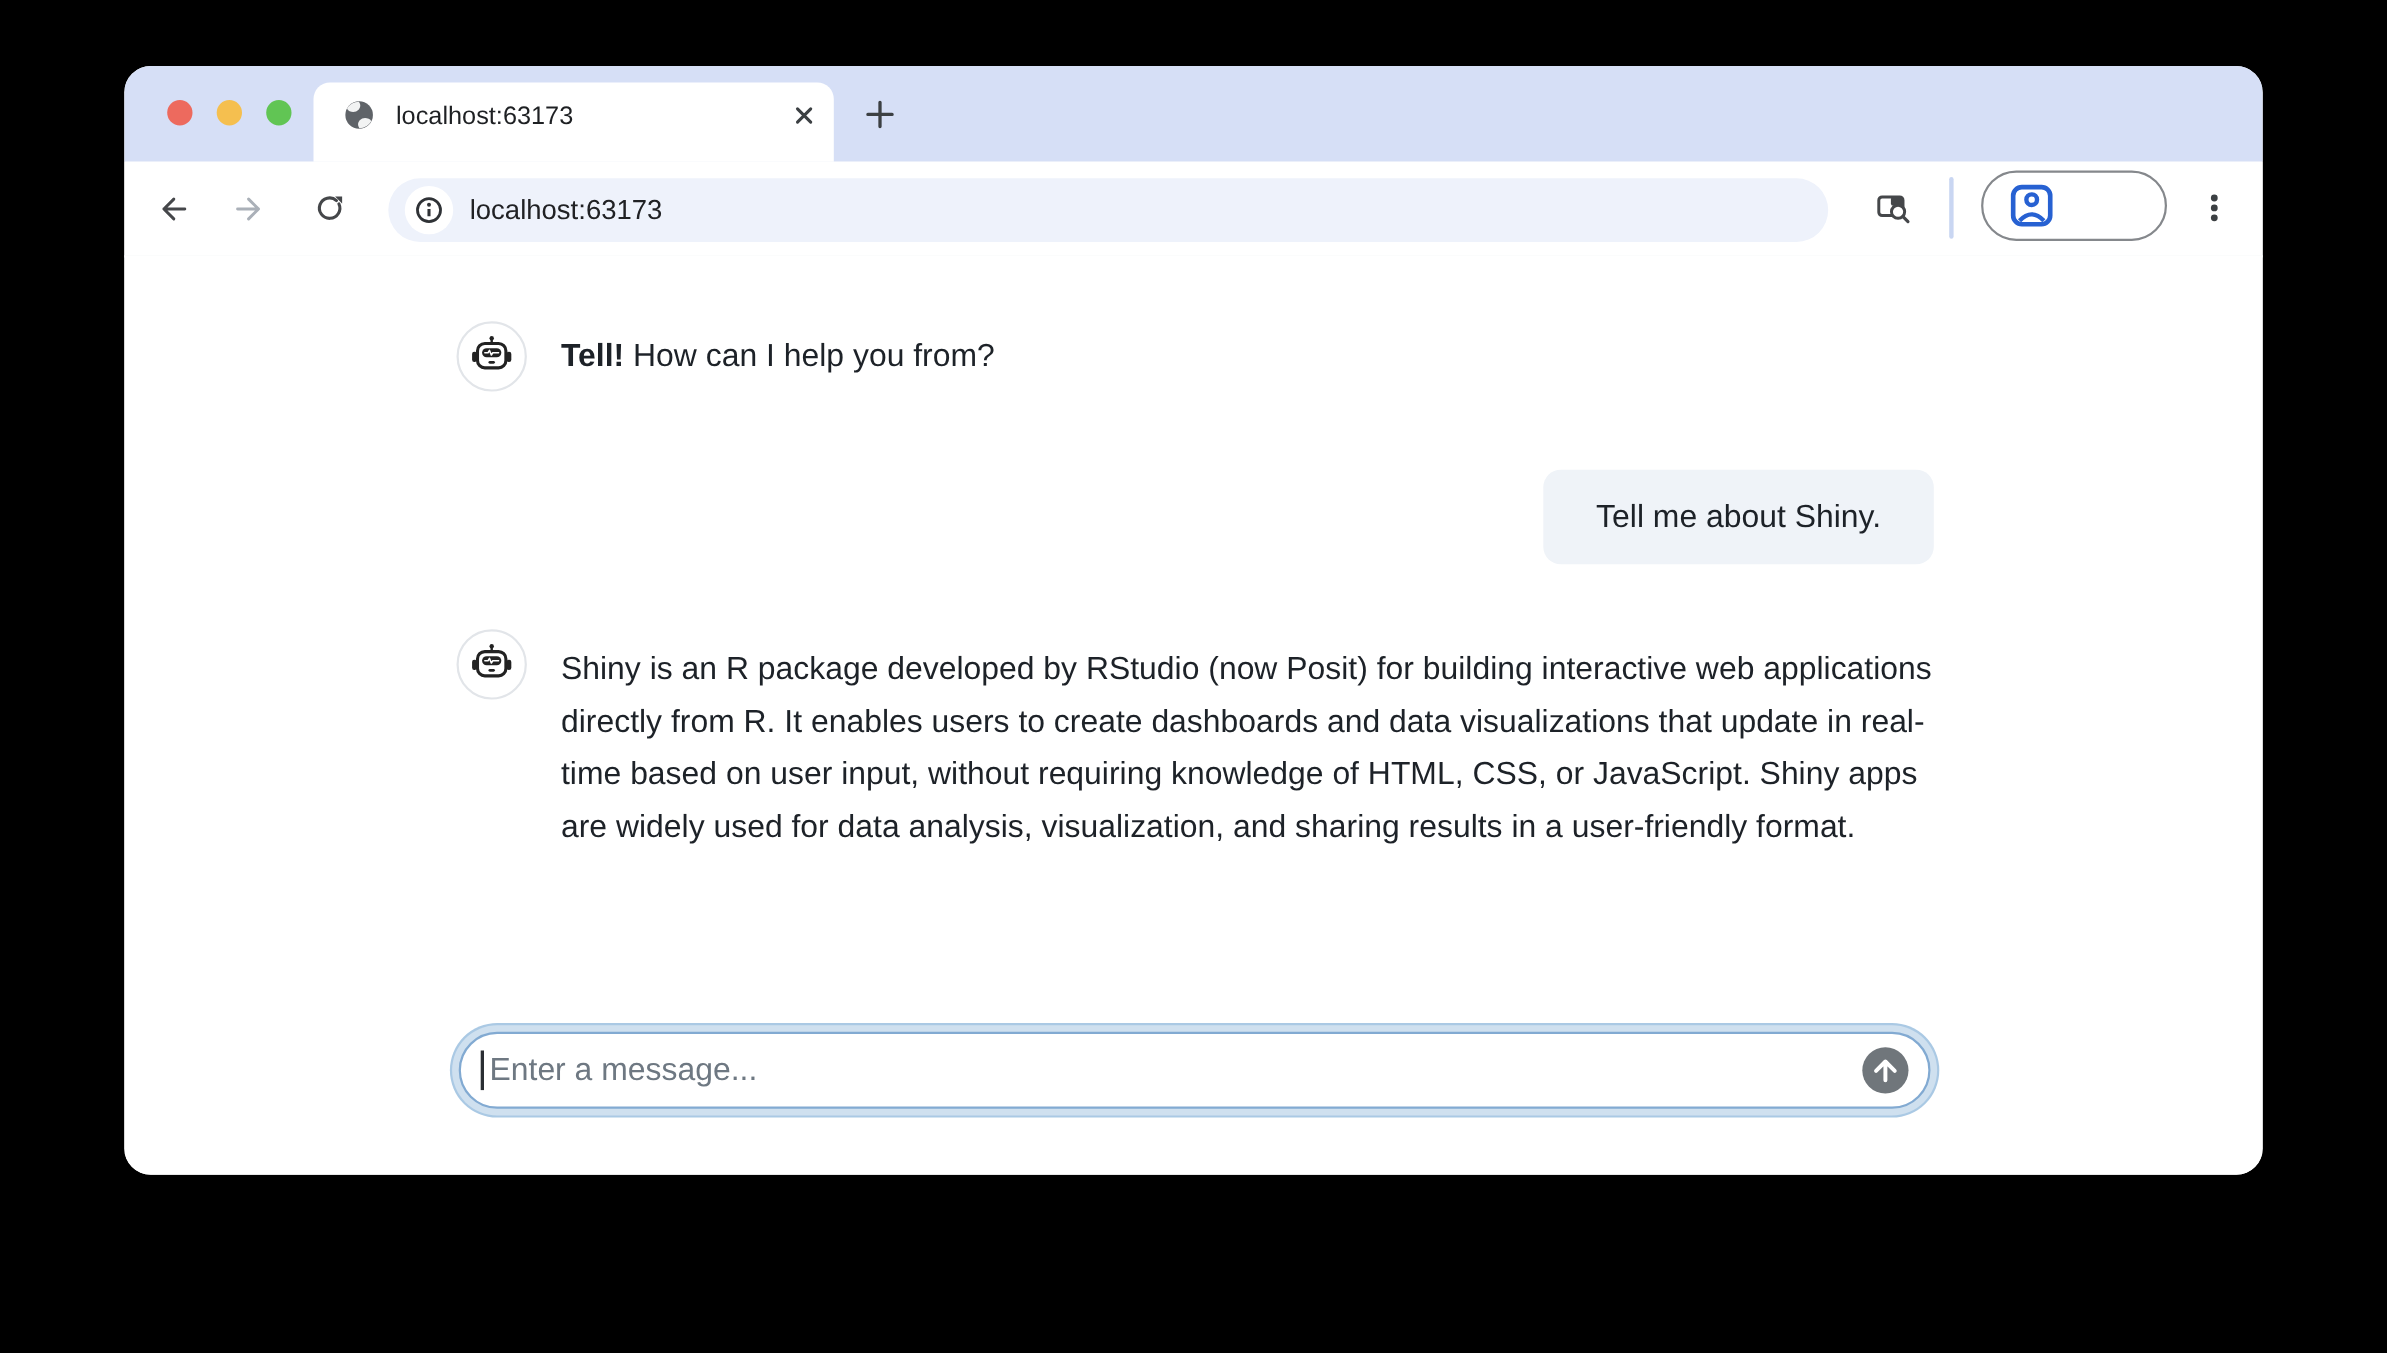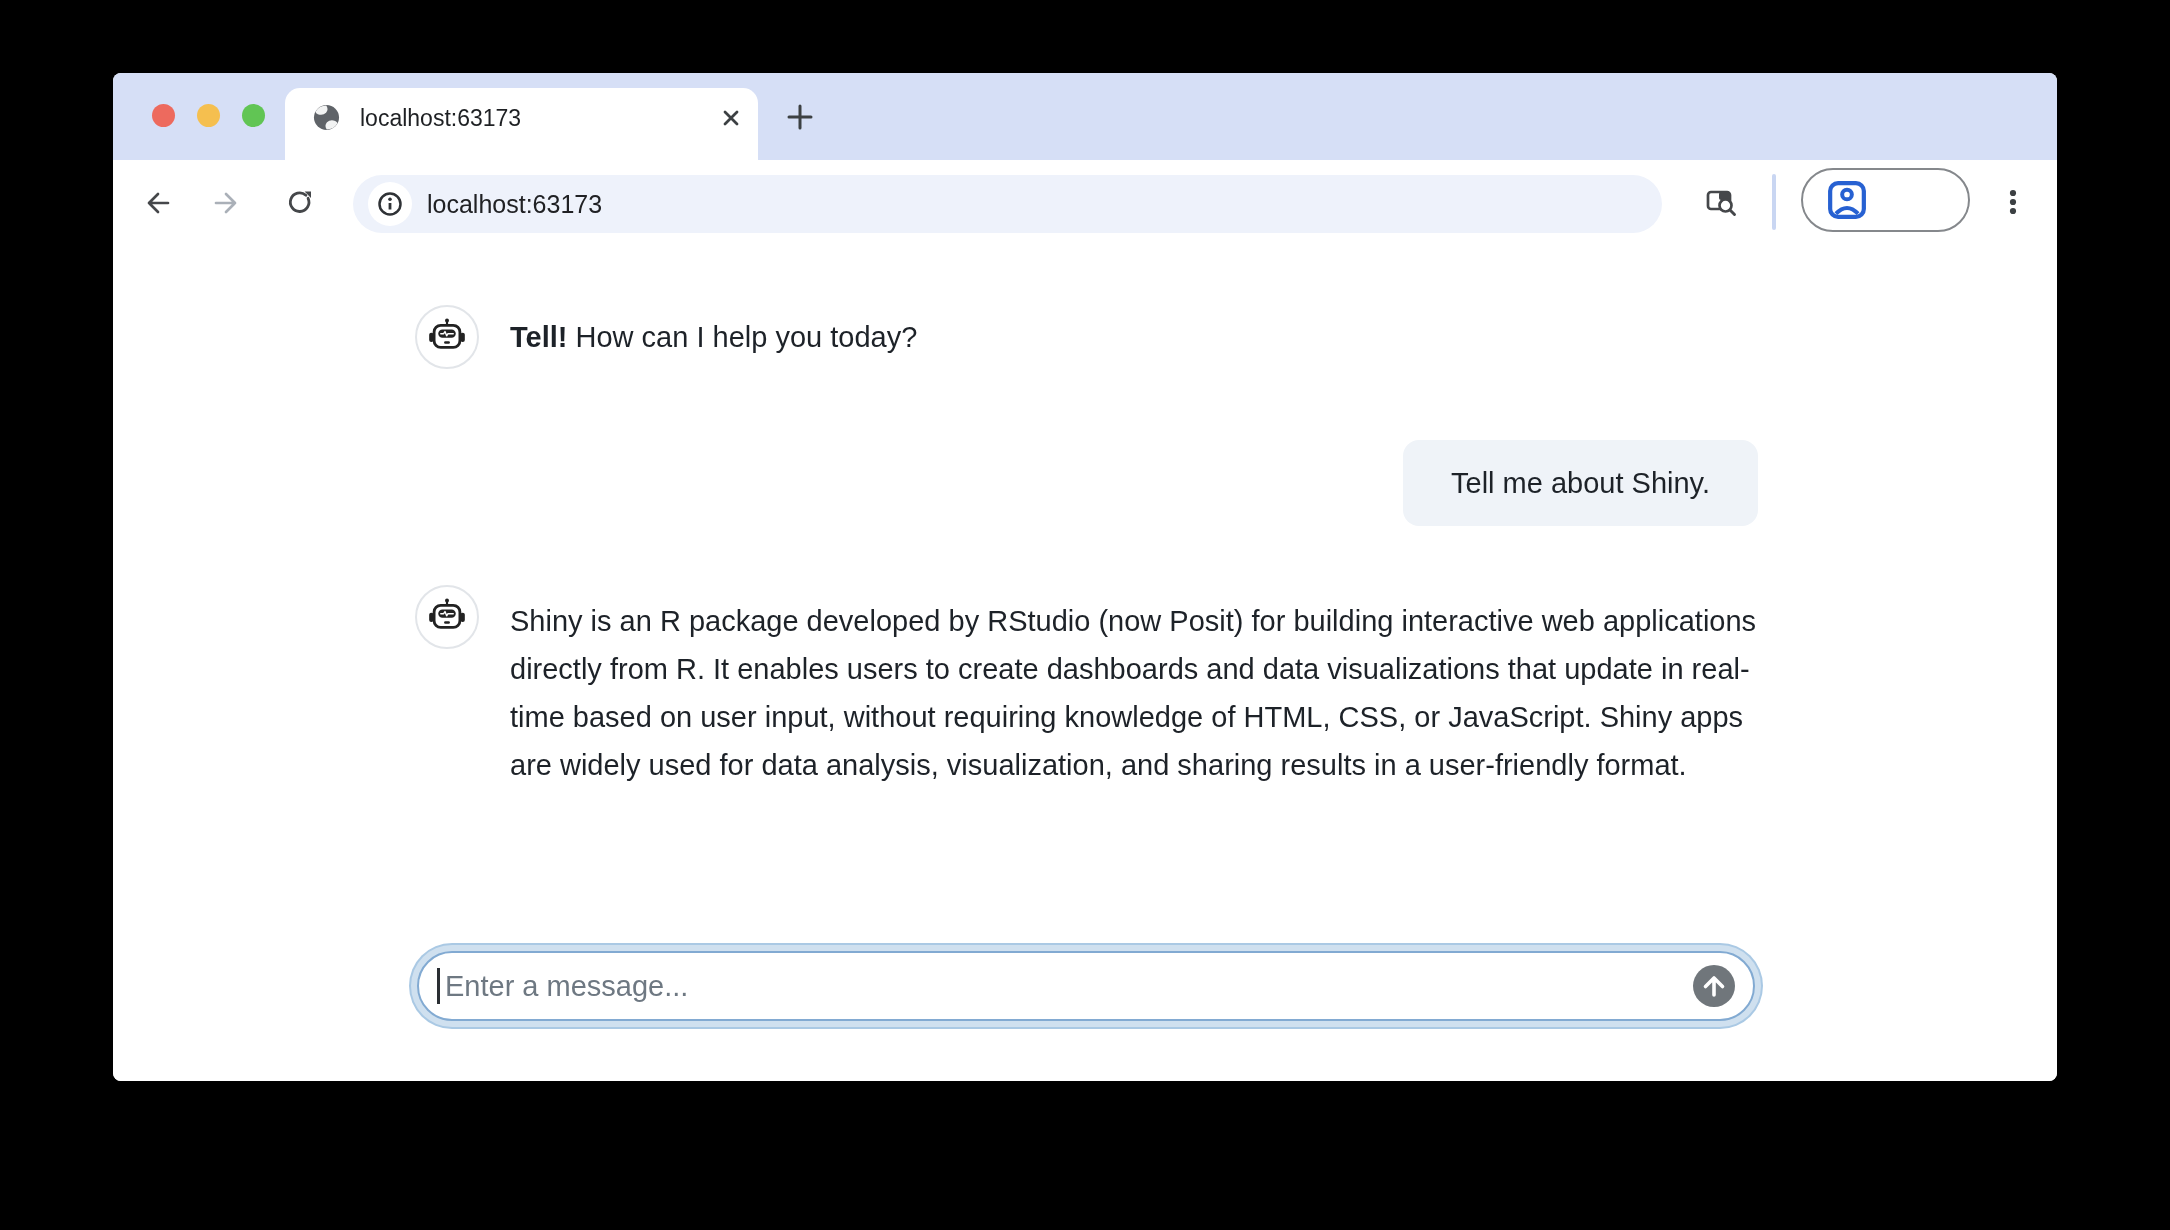--- a/index.html
+++ b/index.html
@@ -3,22 +3,22 @@
 <meta charset="utf-8">
 <style>
   html,body{margin:0;padding:0;}
   body{
     width:2170px;height:1230px;
     background:var(--page_background,#000);
     font-family:"Liberation Sans", sans-serif;
     position:relative;overflow:hidden;
   }
   .window{
-    position:absolute;left:113px;top:73px;width:1944px;height:1008px;
-    border-radius:8px;overflow:hidden;background:#fff;
+    position:absolute;left:113px;top:60px;width:1944px;height:1008px;
+    border-radius:24px;overflow:hidden;background:#fff;
   }
   
   .tabstrip{position:absolute;left:0;top:0;width:100%;height:87px;background:var(--tab_strip,#d6dff6);}
   .tl{position:absolute;top:31px;width:23px;height:23px;border-radius:50%;}
   .tl.red{left:39px;background:var(--traffic_red,#ed6a5e);}
   .tl.yellow{left:84px;background:var(--traffic_yellow,#f5bf4f);}
   .tl.green{left:129px;background:var(--traffic_green,#61c554);}
   .tab{
     position:absolute;left:172px;top:15px;width:473px;height:72px;
     background:#fff;border-radius:15px 15px 0 0;
@@ -190,21 +190,21 @@
         <line x1="24" y1="4.5" x2="24" y2="10" stroke="#222" stroke-width="2.6"></line>
         <circle cx="24" cy="4.2" r="2.4" fill="#222"></circle>
         <rect x="8.5" y="10" width="31" height="26.5" rx="8" fill="#fff" stroke="#222" stroke-width="3.4"></rect>
         <rect x="2.6" y="19" width="5.2" height="11" rx="2.4" fill="#222"></rect>
         <rect x="40.2" y="19" width="5.2" height="11" rx="2.4" fill="#222"></rect>
         <rect x="13.5" y="15" width="21" height="10" rx="5" fill="#222"></rect>
         <polyline points="16.5,20 20,20 21.6,17.5 23.6,22.5 25.2,20 31.5,20" fill="none" stroke="#fff" stroke-width="1.7" stroke-linejoin="round" stroke-linecap="round"></polyline>
         <rect x="20.5" y="29" width="7" height="3" rx="1.5" fill="#222"></rect>
       </svg>
     </span>
-    <div class="msg-text t1"><strong>Tell!</strong><span> How can I help you today?</span></div>
+    <div class="msg-text t1"><strong>Tell!</strong><span> How can I help you from?</span></div>
 
     <div class="user-bubble">Tell me about Shiny.</div>
 
     <span class="avatar a2">
       <svg viewBox="0 0 48 48" width="40" height="40">
         <line x1="24" y1="4.5" x2="24" y2="10" stroke="#222" stroke-width="2.6"></line>
         <circle cx="24" cy="4.2" r="2.4" fill="#222"></circle>
         <rect x="8.5" y="10" width="31" height="26.5" rx="8" fill="#fff" stroke="#222" stroke-width="3.4"></rect>
         <rect x="2.6" y="19" width="5.2" height="11" rx="2.4" fill="#222"></rect>
         <rect x="40.2" y="19" width="5.2" height="11" rx="2.4" fill="#222"></rect>

